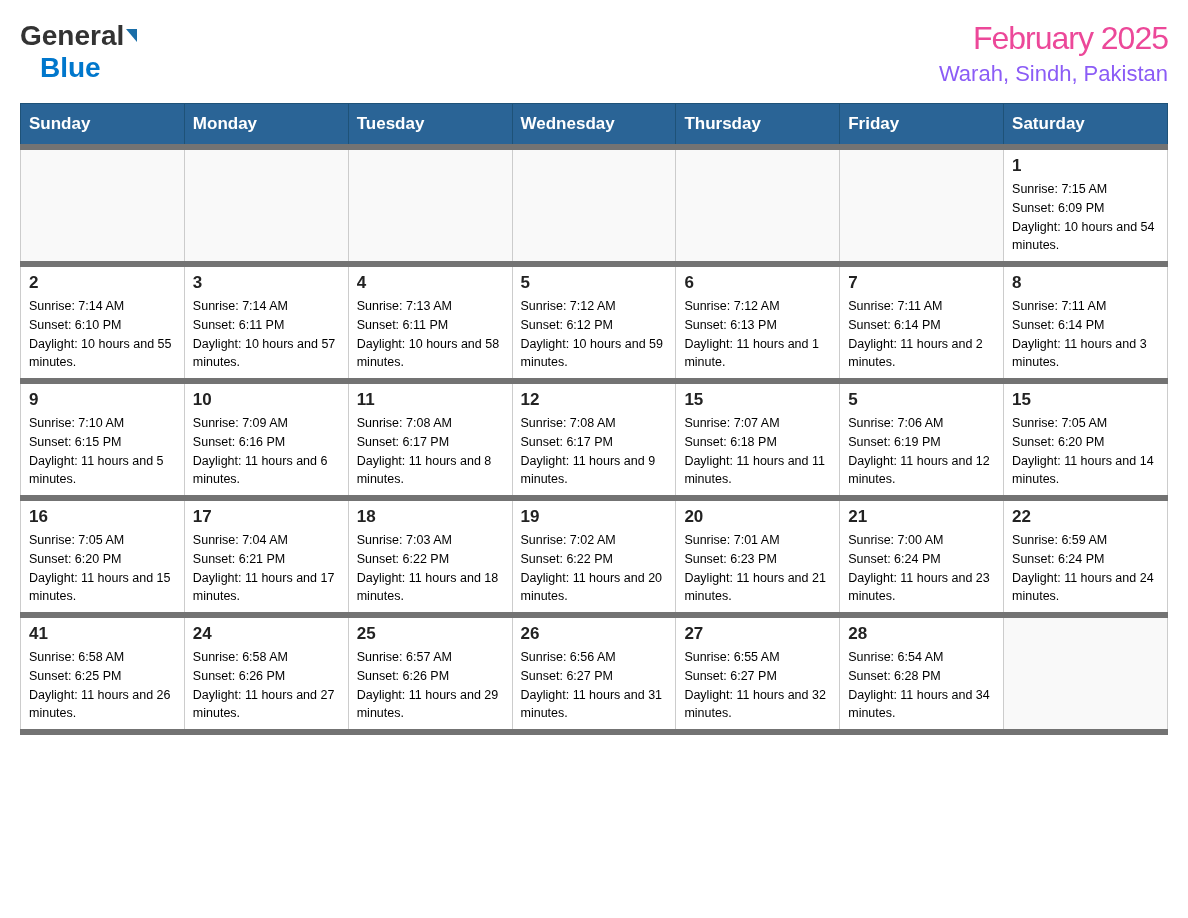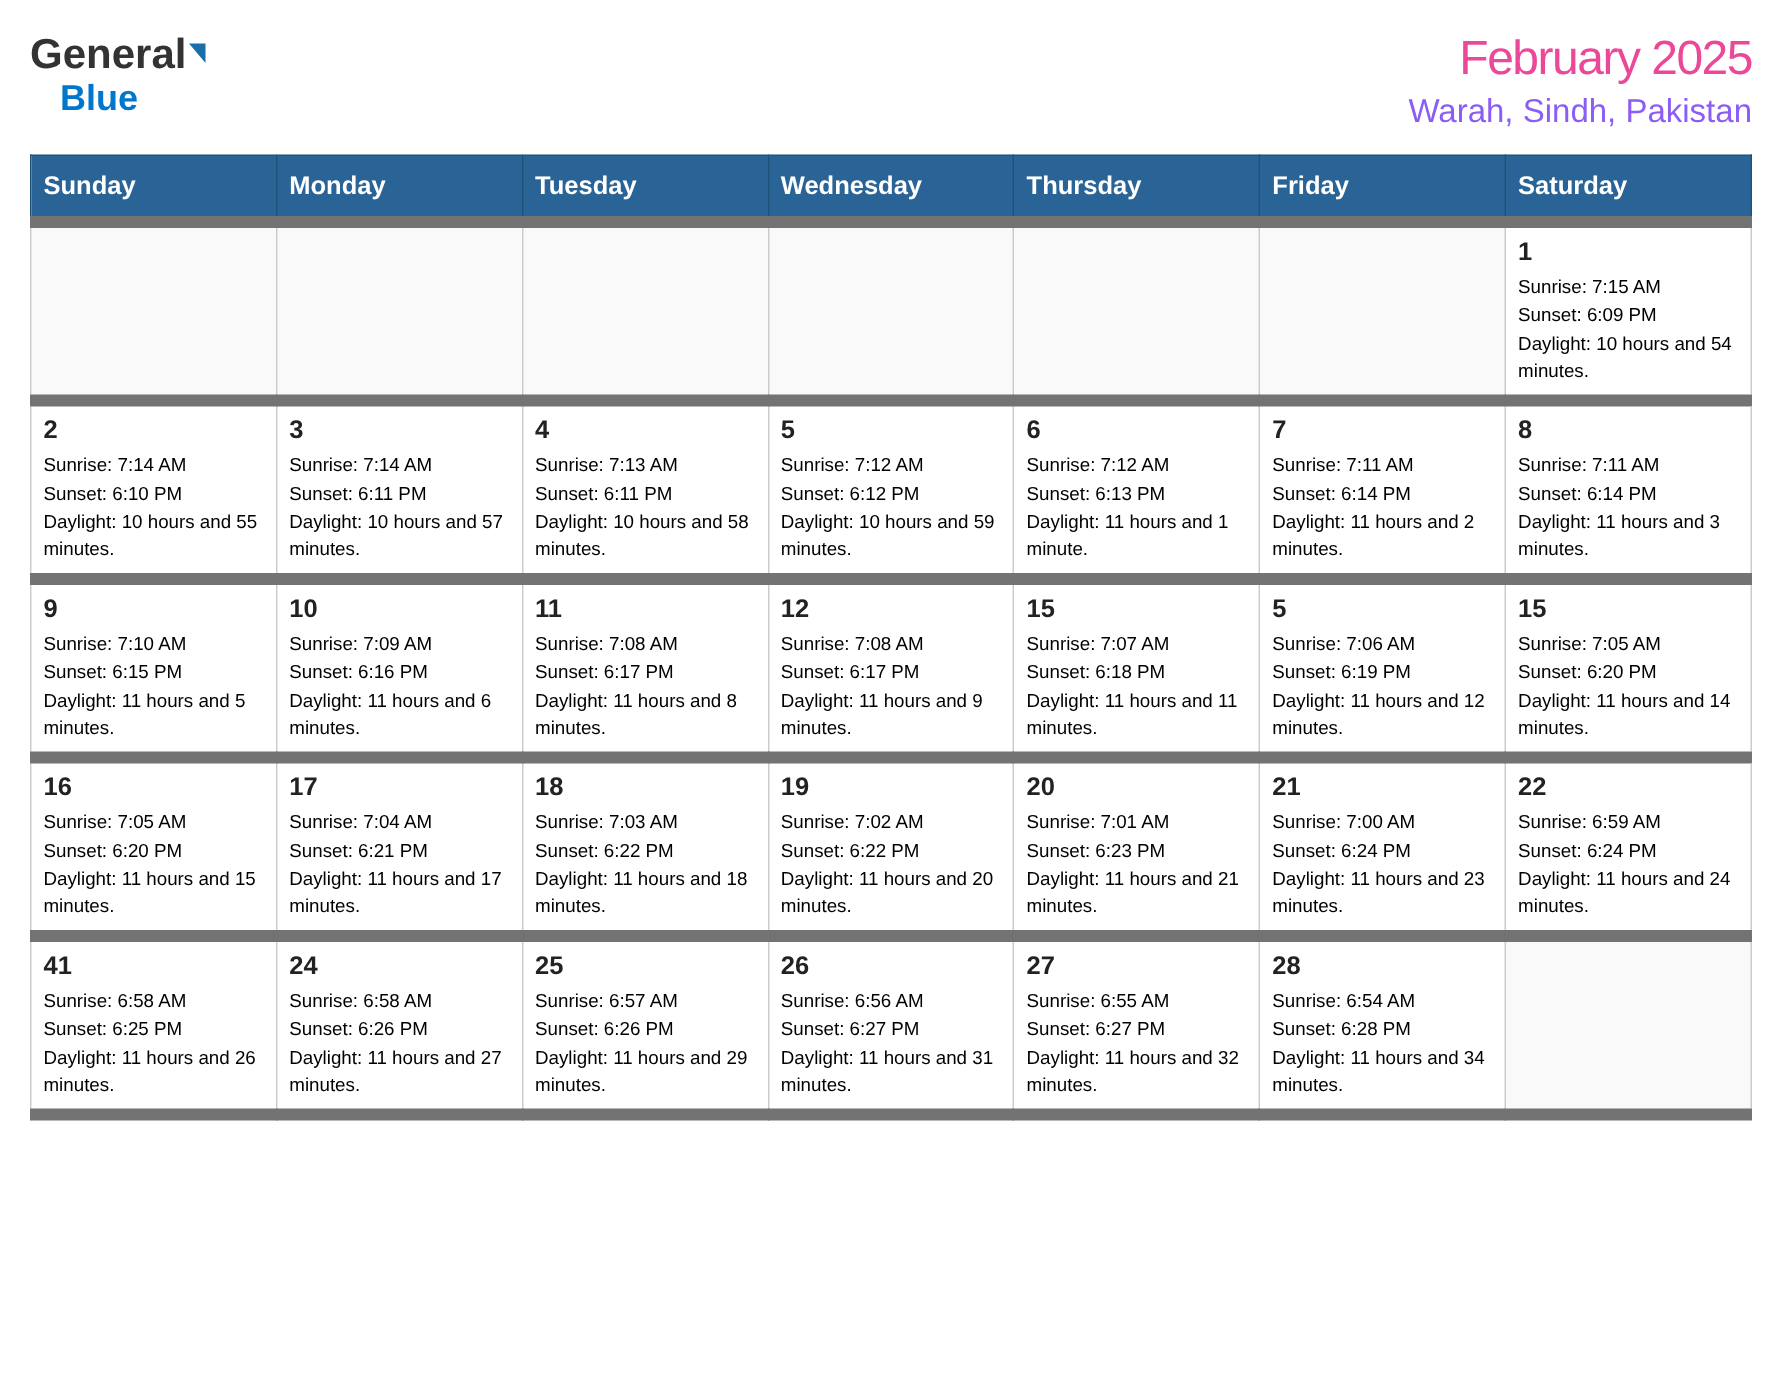--- a/index.html
+++ b/index.html
@@ -52,21 +52,21 @@
     }
     .calendar td {
       width: calc(100% / 7);
       vertical-align: top;
       padding: 6px 8px;
       border: 1px solid #ccc;
       min-height: 110px;
       height: 110px;
     }
     .calendar tr {
-      border-bottom: 8px solid #737373;
+      border-bottom: 6px solid #737373;
       border-radius: 11px;
     }
     .day-number {
       font-size: 17px;
       font-weight: bold;
       color: #222;
       display: block;
       margin-bottom: 4px;
     }
     .day-info {
@@ -86,21 +86,21 @@
   </style>
 </head>
 <body>
 
 <div class="header">
   <div class="logo">
     <div>
       <span style="font-size:28px;font-weight:bold;color:#333;margin-top:48px;">General<span style="display:inline-block;width:0;height:0;border-left:11px solid transparent;border-top:13px solid #1a6ea8;margin-left:2px;vertical-align:middle;position:relative;top:-2px;"></span></span>
     </div>
     <div>
-      <span style="font-size:24px;font-weight:bold;color:#0077cc;margin-left:20px;">Blue</span>
+      <span style="font-size:28px;font-weight:bold;color:#0077cc;margin-left:20px;">Blue</span>
     </div>
   </div>
   <div class="title-block">
     <div class="month-title">February 2025</div>
     <div class="location-title">Warah, Sindh, Pakistan</div>
   </div>
 </div>
 
 <table class="calendar">
   <thead>

